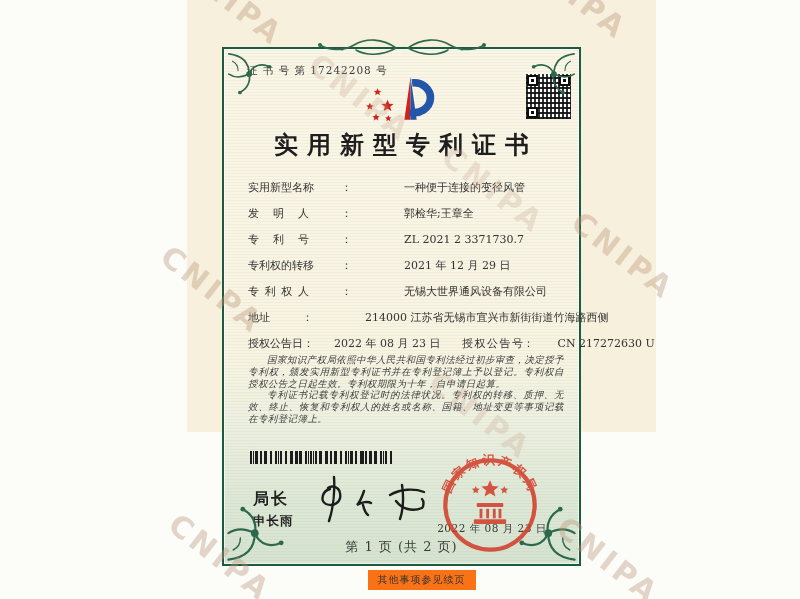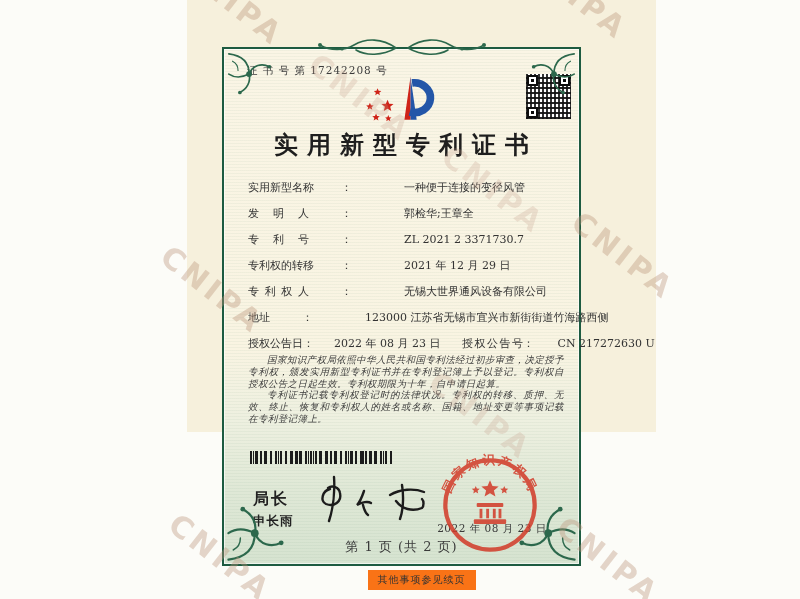--- a/index.html
+++ b/index.html
@@ -202,21 +202,21 @@
         <span class="fvalue">2021 年 12 月 29 日</span>
       </div>
       <div class="frow">
         <span class="flabel">专利权人</span>
           <span class="fcolon">：</span>
         <span class="fvalue">无锡大世界通风设备有限公司</span>
       </div>
       <div class="frow">
         <span class="flabel">地址</span>
           <span class="fcolon">：</span>
-        <span class="fvalue">123000 江苏省无锡市宜兴市新街街道竹海路西侧</span>
+        <span class="fvalue">214000 江苏省无锡市宜兴市新街街道竹海路西侧</span>
       </div>
       <div class="frow">
         <span class="grant-group1">
           <span class="flabel">授权公告日</span>
             <span class="fcolon">：</span>
           <span class="fvalue">2022 年 08 月 23 日</span>
         </span>
         <span>
           <span class="flabel">授权公告号</span><span class="fcolon">：</span>
           <span class="fvalue">CN 217272630 U</span>

